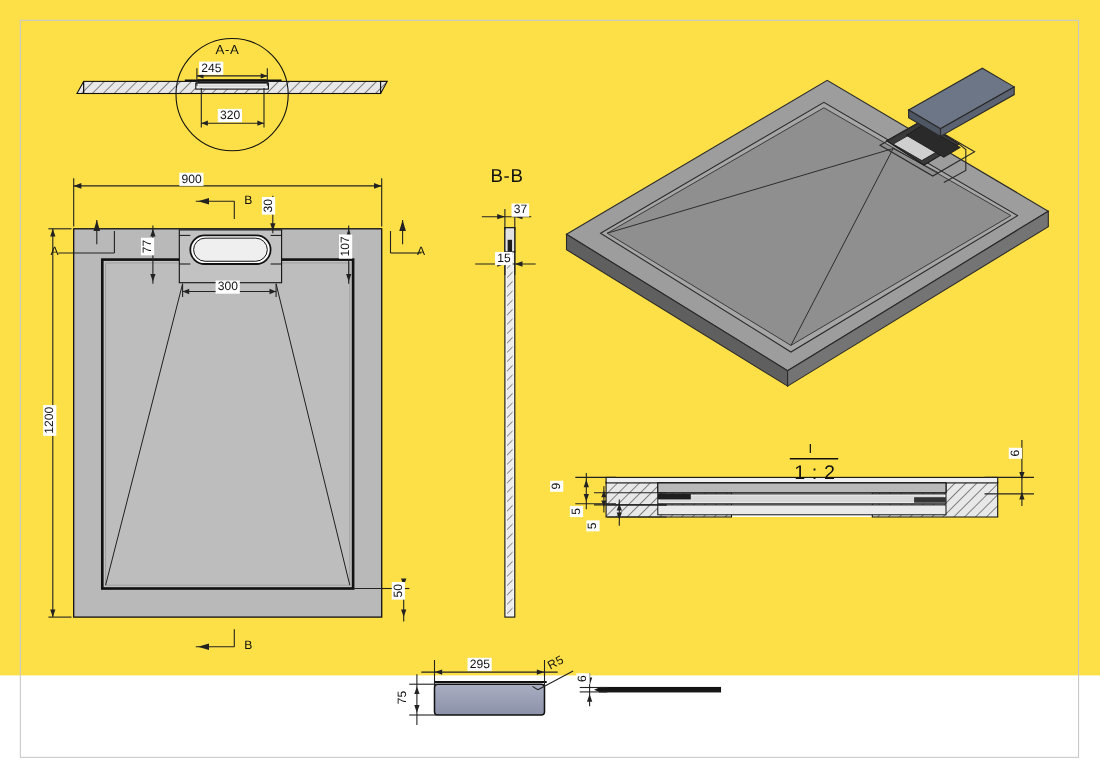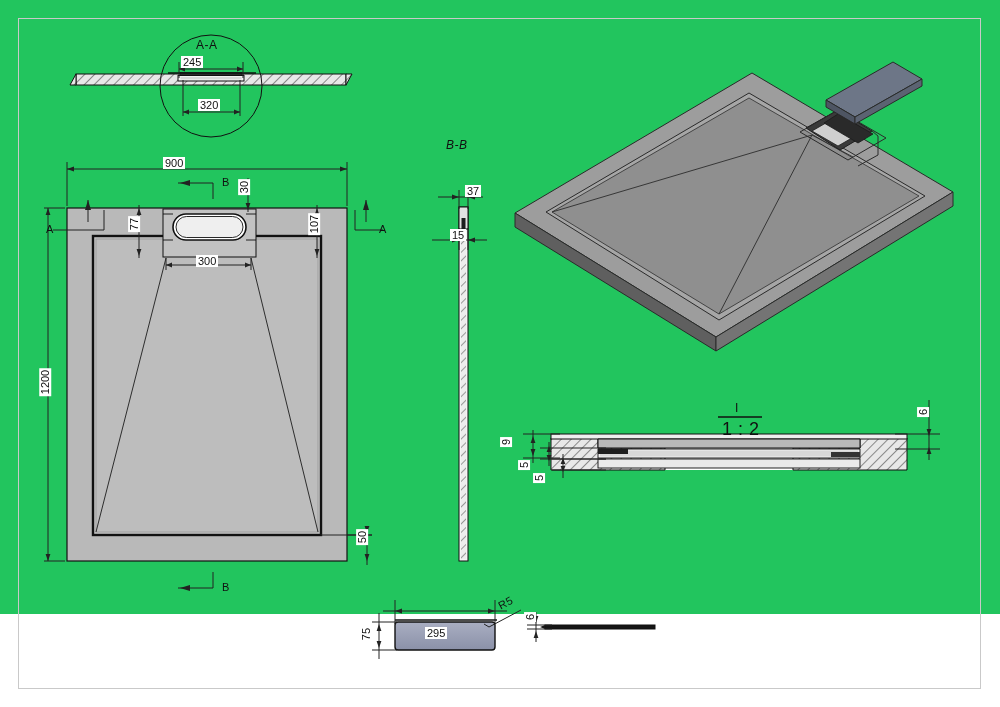--- a/index.html
+++ b/index.html
@@ -1,19 +1,19 @@
 <!DOCTYPE html>
 <html><head>
 <meta charset="utf-8">
 <title>Technical Drawing</title>
 <style>
   html,body{margin:0;padding:0;background:#fff;}
   body{width:1000px;height:707px;overflow:hidden;
        font-family:"Liberation Sans","DejaVu Sans",sans-serif;color:#111;}
-  #sheet{position:relative;width:1000px;height:614px;background:#22c55e;}
+  #sheet{position:relative;width:1000px;height:614px;background:#fde047;}
   #frame{position:absolute;left:18px;top:18px;width:963px;height:671px;
          border:1px solid #c9c9c9;box-sizing:border-box;}
   .lbl{position:absolute;font-size:11px;letter-spacing:.5px;color:#111;white-space:nowrap;}
   .dimtxt{position:absolute;font-size:11px;color:#111;white-space:nowrap;background:#fff;padding:0 2px;}
   .dimtxt.rot{transform:rotate(-90deg);transform-origin:50% 50%;}
   svg{position:absolute;left:0;top:0;overflow:visible;}
   .nofill{fill:none;}
 </style>
 </head>
 <body>
@@ -208,21 +208,21 @@
       </g>
 
       <g stroke="#222" stroke-width="1">
         <line x1="459" y1="228" x2="459" y2="250"></line>
         <line x1="468" y1="228" x2="468" y2="250"></line>
         <line x1="432" y1="240" x2="487" y2="240"></line>
         <polygon points="459,240 452,237.6 452,242.4" fill="#222" stroke="none"></polygon>
         <polygon points="468,240 475,237.6 475,242.4" fill="#222" stroke="none"></polygon>
       </g>
     </svg>
-    <div class="lbl" style="left:446px;top:138px;font-size:12px;font-style:italic;">B-B</div>
+    <div class="lbl" style="left:446px;top:150px;font-size:17px;">B-B</div>
     <div class="dimtxt" style="left:465px;top:185px;">37</div>
     <div class="dimtxt" style="left:414px;top:229px;margin-left:36px;">15</div>
   </div>
 
   <div>
     <svg width="1000" height="707" style="position:absolute;left:0;top:0;pointer-events:none;">
       <g>
 
         <polygon points="515,213 752,73 953,192 716,337" fill="#9d9d9d" stroke="#2a2a2a" stroke-width="1"></polygon>
 
@@ -341,21 +341,21 @@
         <line x1="379" y1="613" x2="379" y2="659"></line>
         <polygon points="379,624 376.6,631 381.4,631" fill="#222" stroke="none"></polygon>
         <polygon points="379,648 376.6,641 381.4,641" fill="#222" stroke="none"></polygon>
       </g>
 
       <g stroke="#222" stroke-width="1" fill="none">
         <line x1="489" y1="627" x2="521" y2="610"></line>
         <line x1="489" y1="627" x2="484" y2="624"></line>
       </g>
     </svg>
-    <div class="dimtxt" style="left:425px;top:598px;margin-top:29px;">295</div>
+    <div class="dimtxt" style="left:425px;top:598px;">295</div>
     <div class="dimtxt rot" style="left:358px;top:628px;">75</div>
     <div class="lbl" style="left:496px;top:601px;transform:rotate(-28deg);transform-origin:0 0;">R5</div>
   </div>
 
   <div>
     <svg width="1000" height="707" style="position:absolute;left:0;top:0;pointer-events:none;">
       <rect x="545" y="625" width="110" height="4" fill="#151515" stroke="#111" stroke-width="1"></rect>
       <polygon points="545,625 540,627 545,629" fill="#151515" stroke="none"></polygon>
       <g stroke="#222" stroke-width="1">
         <line x1="527" y1="625" x2="552" y2="625"></line>

